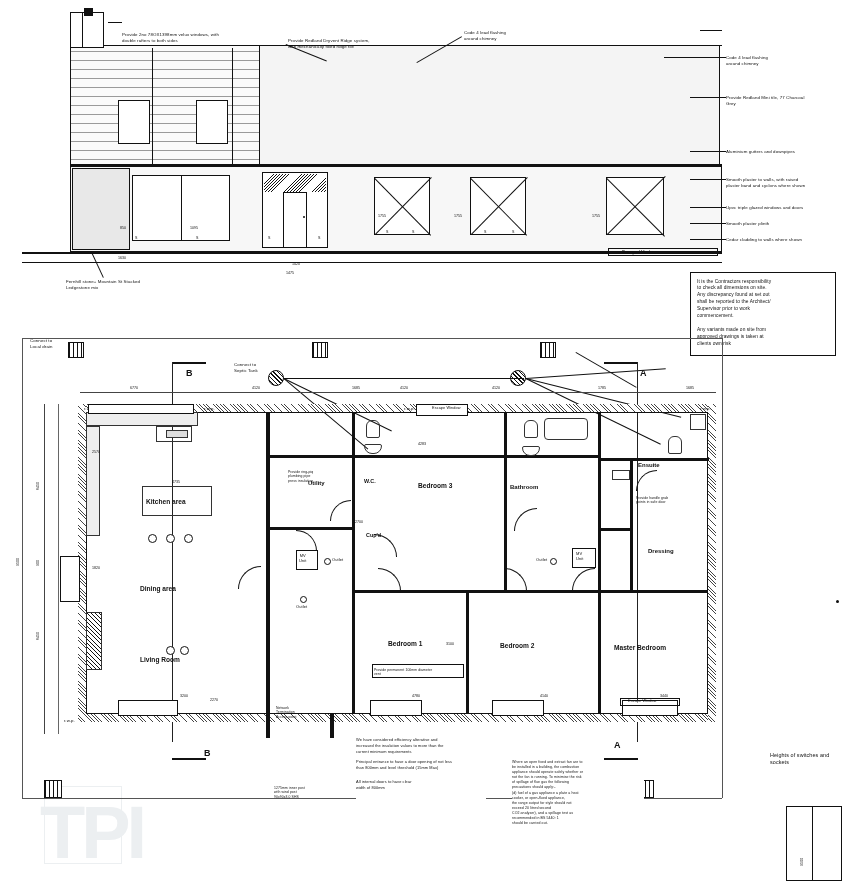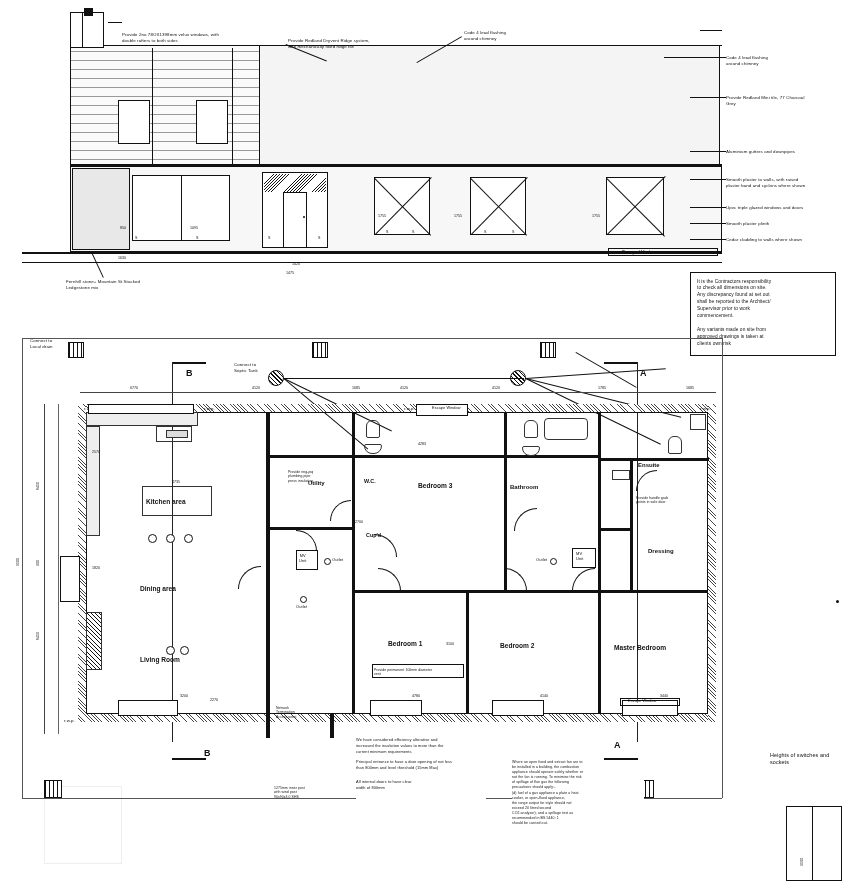--- a/index.html
+++ b/index.html
@@ -34,20 +34,21 @@
   .arcdoor{position:absolute;border-left:.7px solid #111;border-top:.7px solid #111;border-radius:100% 0 0 0;}
   .arcdoor2{position:absolute;border-right:.7px solid #111;border-top:.7px solid #111;border-radius:0 100% 0 0;}
   .room{position:absolute;font-size:6.6px;font-weight:bold;}
   .dimtxt{position:absolute;font-size:3.6px;color:#111;}
 </style>
 </head>
 <body>
 
 <div class="sheet">
 
+  <div class="wm" style="left:40px;top:790px;">TPI</div>
   <div class="box" style="left:44px;top:786px;width:78px;height:78px;border-color:#eceff1;"></div>
 
   <div>
 
     <div class="roof" style="position:absolute;left:70px;top:45px;width:650px;height:120px;border:1px solid #111;box-sizing:border-box;"></div>
 
     <div class="ln hl" style="left:70px;top:45px;width:652px;"></div>
 
     <div class="box siding" style="left:70px;top:45px;width:190px;height:120px;"></div>
 

